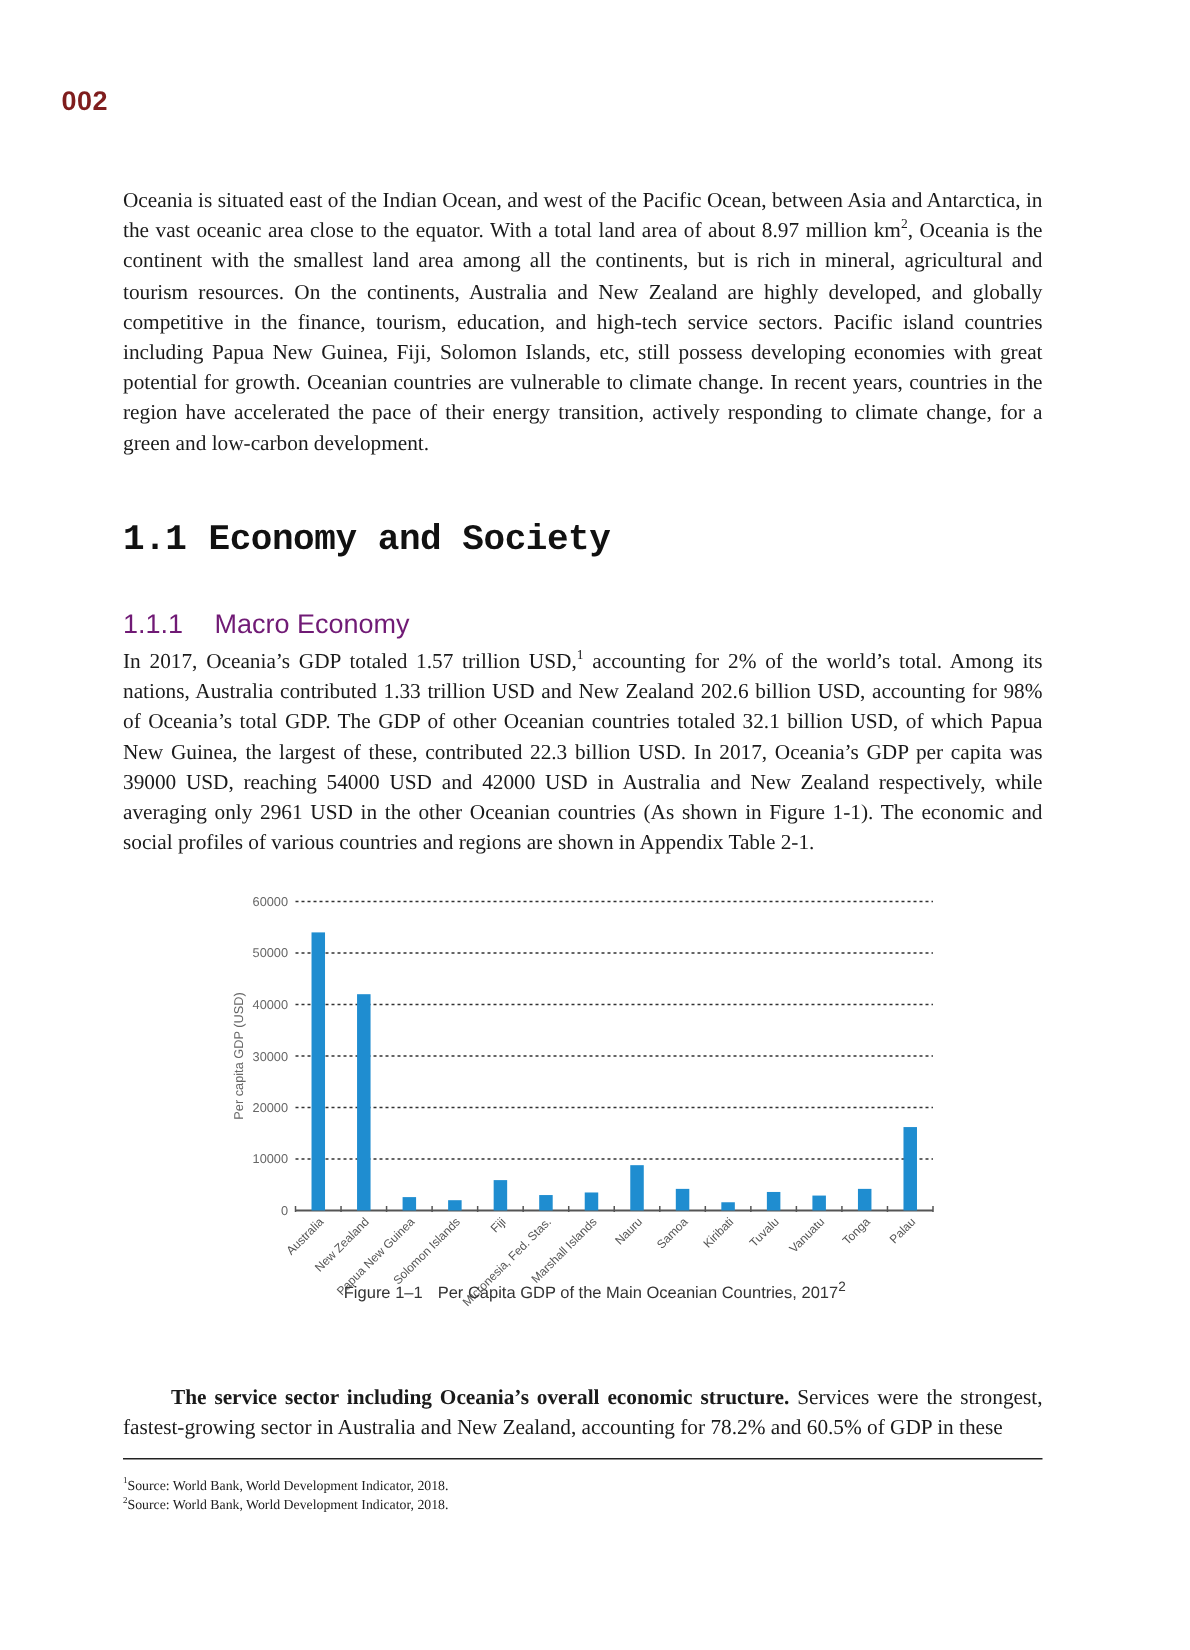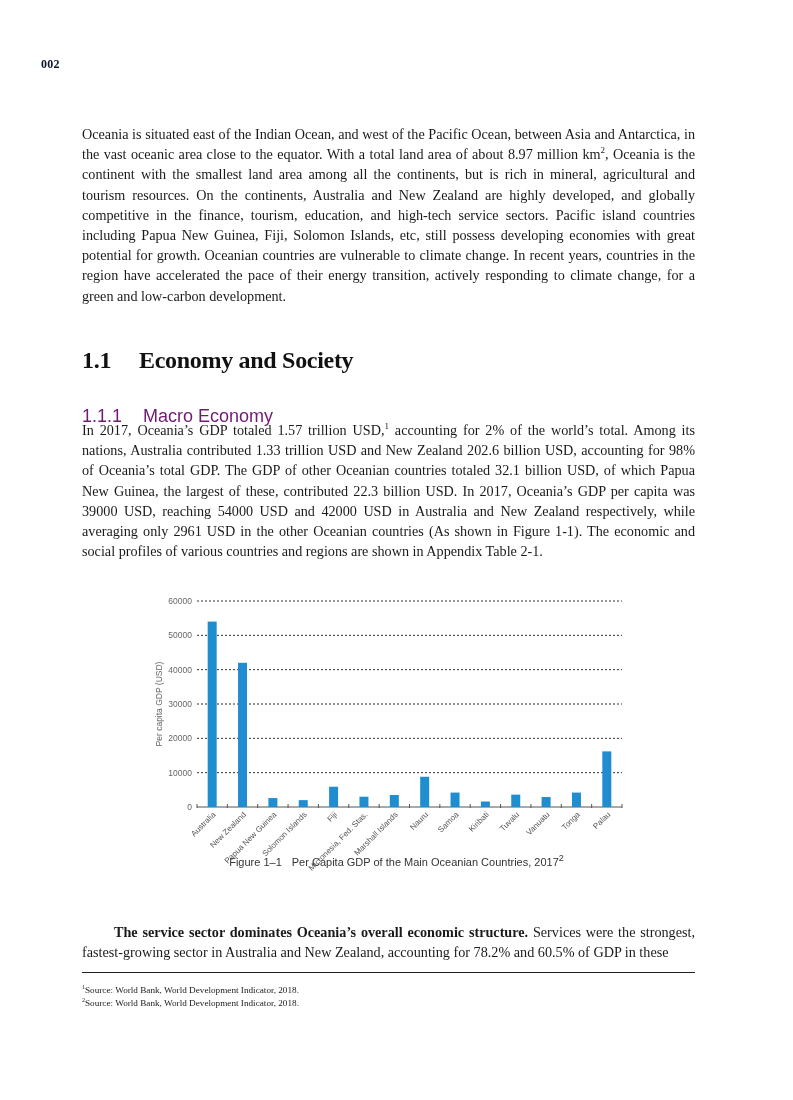--- a/index.html
+++ b/index.html
@@ -1,23 +1,23 @@
 <!DOCTYPE html>
 <html><head>
 <meta charset="utf-8">
 <style>
   html, body { margin:0; padding:0; background:#ffffff; }
   body { width:793px; height:1100px; position:relative; overflow:hidden; font-family:"Liberation Serif", serif; color:#1a1a1a; }
-  .page-num { position:absolute; left:41px; top:57px; font-family:Liberation Serif, serif; font-weight:bold; font-size:12px; color:#0f172a; letter-spacing:0.3px; }
+  .page-num { position:absolute; left:41px; top:57px; font-family:Liberation Sans, sans-serif; font-weight:bold; font-size:18px; color:#7f1d1d; letter-spacing:0.3px; }
   .para { position:absolute; left:82px; width:613px; font-size:14.2px; line-height:20.2px; text-align:justify; text-align-last:left; }
   .p1 { top:124px; }
-  .p2 { top:420px; }
+  .p2 { top:431px; }
   .p3 { top:922px; }
   .p3 .indent { display:inline-block; width:32px; }
-  .h1 { position:absolute; left:82px; top:347px; font-family:Liberation Serif, serif; font-weight:bold; font-size:24px; color:#111; letter-spacing:-0.3px; }
+  .h1 { position:absolute; left:82px; top:347px; font-family:Liberation Mono, monospace; font-weight:bold; font-size:24px; color:#111; letter-spacing:-0.3px; }
   .h1 .num { display:inline-block; width:57px; }
   .h2 { position:absolute; left:82px; top:406px; font-family:"Liberation Sans", sans-serif; font-size:18px; color:#701a75; }
   .h2 .num { display:inline-block; width:61px; }
   sup { font-size:9px; line-height:0; vertical-align:super; }
   .chart { position:absolute; left:150px; top:590px; width:480px; height:300px; }
   .caption { position:absolute; left:0; top:856px; width:793px; text-align:center; font-family:"Liberation Sans", sans-serif; font-size:11px; color:#333; }
   .caption .num { margin-right:10px; }
   .rule { position:absolute; left:82px; top:972px; width:613px; height:1px; background:#222; }
   .fn { position:absolute; left:82px; font-size:9.2px; color:#222; }
   .fn1 { top:985px; } .fn2 { top:998px; }
@@ -92,17 +92,17 @@
     <rect x="391.6071428571429" y="207.04333333333332" width="9" height="9.956666666666678" fill="#1f8dd0"></rect>
     <text x="0" y="0" transform="translate(400.1071428571429,225) rotate(-45)" text-anchor="end" font-size="8" fill="#555" font-family="Liberation Sans, sans-serif">Vanuatu</text>
     <rect x="421.9642857142857" y="202.57999999999998" width="9" height="14.420000000000016" fill="#1f8dd0"></rect>
     <text x="0" y="0" transform="translate(430.4642857142857,225) rotate(-45)" text-anchor="end" font-size="8" fill="#555" font-family="Liberation Sans, sans-serif">Tonga</text>
     <rect x="452.32142857142856" y="161.38" width="9" height="55.620000000000005" fill="#1f8dd0"></rect>
     <text x="0" y="0" transform="translate(460.82142857142856,225) rotate(-45)" text-anchor="end" font-size="8" fill="#555" font-family="Liberation Sans, sans-serif">Palau</text>
   </svg>
 
 <div class="caption"><span class="num">Figure 1–1</span><span>Per Capita GDP of the Main Oceanian Countries, 2017</span><sup>2</sup></div>
 
-<p class="para p3" style="margin:0;"><span class="indent"></span><b>The service sector dominates Oceania’s overall economic structure.</b><span> Services were the strongest, fastest-growing sector in Australia and New Zealand, accounting for 78.2% and 60.5% of GDP in these</span></p>
+<p class="para p3" style="margin:0;"><span class="indent"></span><b>The service sector including Oceania’s overall economic structure.</b><span> Services were the strongest, fastest-growing sector in Australia and New Zealand, accounting for 78.2% and 60.5% of GDP in these</span></p>
 
 <div class="rule"></div>
 <div class="fn fn1"><sup>1</sup><span>Source: World Bank, World Development Indicator, 2018.</span></div>
 <div class="fn fn2"><sup>2</sup><span>Source: World Bank, World Development Indicator, 2018.</span></div>
 
 </body></html>

